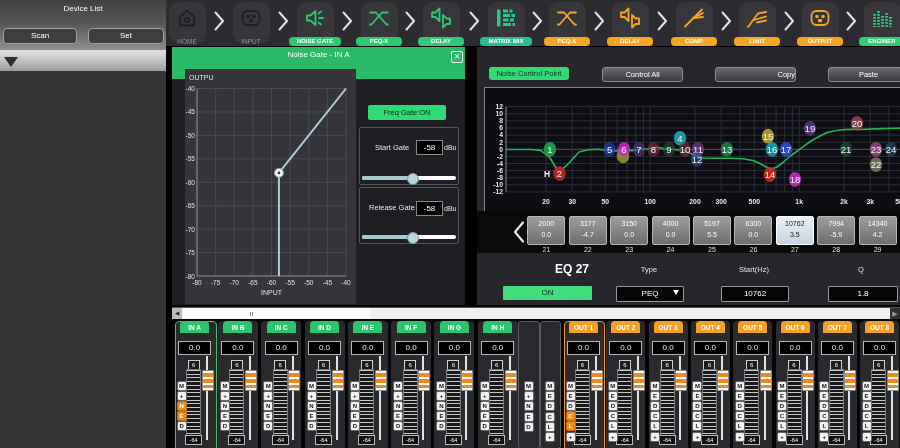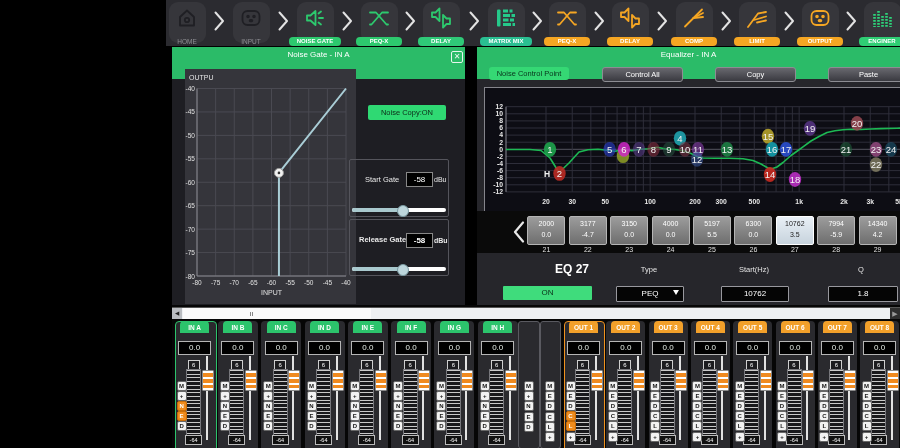--- a/index.html
+++ b/index.html
@@ -20,21 +20,21 @@
   .tb-pill{top:37px;height:9px;border-radius:4px;color:#fff;font-size:6px;font-weight:bold;
     text-align:center;line-height:9px;letter-spacing:0;}
   .tb-lbl{top:38px;color:#8e8e93;font-size:6.5px;text-align:center;}
   
   .title-bar{height:32px;background:#2bbb68;color:#fff;font-size:8px;text-align:center;line-height:16px;}
   #ngpanel{left:172px;top:47px;width:293px;height:258px;background:#1e1e23;}
   #eqpanel{left:477px;top:47px;width:423px;height:258px;background:#26262b;}
   #ng-graph{left:13px;top:21.5px;width:171px;height:235px;background:#35353b;}
   .small{font-size:6.5px;color:#dcdcdc;}
   #ng-on{left:196px;top:58px;width:78px;height:15px;background:#2fd973;color:#0c2b18;font-size:7.5px;text-align:center;line-height:15px;border-radius:2px;}
-  .ng-group{left:177px;width:98px;border:1px solid #55555c;border-radius:2px;margin-top:32px;}
+  .ng-group{left:187px;width:98px;border:1px solid #55555c;border-radius:2px;}
   .ng-lbl{color:#e8e8e8;font-size:7.5px;}
   .ng-val{width:25px;height:13px;background:#000;border:1px solid #888;color:#fff;font-size:8px;text-align:center;line-height:13px;}
   .dbu{color:#eaeaea;font-size:7px;}
   .slider-track{height:4px;background:#fff;border-radius:2px;}
   .slider-fill{height:4px;background:#a9c9ce;border-radius:2px;}
   .slider-handle{width:10px;height:10px;background:#bdd6dc;border:1px solid #7a9aa2;border-radius:50%;}
   
   .eq-btn{top:20px;height:13px;border-radius:3px;font-size:7.5px;text-align:center;line-height:13px;}
   .eq-grey{background:linear-gradient(180deg,#68686f,#3a3a40);border:1px solid #8d8d93;color:#fff;}
   #eq-gbox{left:7px;top:40px;width:430px;height:122.5px;background:#0d0d14;border:1px solid #85858c;}
@@ -57,20 +57,28 @@
   .m64{top:129.5px;width:15px;height:8.5px;background:#111;border:1px solid #bbb;color:#fff;font-size:5.5px;text-align:center;line-height:8.5px;}
   .track{top:51px;width:2px;height:84px;background:#e2e2e2;}
   .handle{top:64.5px;width:10px;height:19px;border:1px solid #8a8a8a;border-radius:1px;
     background:linear-gradient(180deg,#fff 0 2px,#f08a1f 2px 6px,#fff 6px 8px,#f08a1f 8px 12px,#fff 12px 14px,#f08a1f 14px 17px,#fff 17px 19px);}
   .lbox{width:8px;height:8px;background:#f2f2f2;border:1px solid #666;border-radius:2px;color:#161616;font-size:6px;font-weight:bold;text-align:center;line-height:8px;}
   .lbox.on{background:#ef8b1c;border-color:#c96d08;color:#fff;}
 </style>
 </head>
 <body>
 <div id="screen">
+  <div class="abs" id="leftpanel">
+    <div class="abs" id="lp-head"></div>
+    <div class="abs" id="lp-title">Device List</div>
+    <div class="abs lp-btn" style="left:3px;width:72px;">Scan</div>
+    <div class="abs lp-btn" style="left:88px;width:74px;">Set</div>
+    <div class="abs" id="lp-bar"></div>
+    <div class="abs" id="lp-tri"></div>
+  </div>
 
   <div class="abs" id="toolbar">
       <div class="abs tb-btn" style="left:2.5px;">
         <svg width="24" height="24" viewBox="0 0 24 24" style="position:absolute;left:6px;top:4px;" fill="none" stroke="#1f1f24" stroke-width="1.8" stroke-linecap="round" stroke-linejoin="round">
           <path d="M5 11 L12 4.5 L19 11 L19 19.5 L5 19.5 Z"></path>
           <circle cx="12" cy="14" r="2.2"></circle>
         </svg>
       </div>
       <div class="abs tb-lbl" style="left:-3px;width:48px;">HOME</div>
       <svg class="abs" style="left:48px;top:11px;" width="11" height="20" viewBox="0 0 11 20">
@@ -250,44 +258,43 @@
           <text x="105.125" y="216" text-anchor="middle" fill="#e0e0e0" font-size="6.5" font-family="Liberation Sans">-55</text>
           <text x="123.75" y="216" text-anchor="middle" fill="#e0e0e0" font-size="6.5" font-family="Liberation Sans">-50</text>
           <text x="142.375" y="216" text-anchor="middle" fill="#e0e0e0" font-size="6.5" font-family="Liberation Sans">-45</text>
           <text x="161" y="216" text-anchor="middle" fill="#e0e0e0" font-size="6.5" font-family="Liberation Sans">-40</text>
           <text x="86.5" y="226" text-anchor="middle" fill="#e0e0e0" font-size="7" font-family="Liberation Sans">INPUT</text>
           <path d="M93.95 207 L93.95 103.875 L161 19.5" stroke="#a9cdd6" stroke-width="2" fill="none"></path>
           <circle cx="93.95" cy="103.875" r="4.5" fill="#f2f2f2" stroke="#999"></circle>
           <circle cx="93.95" cy="103.875" r="1.3" fill="#333"></circle>
         </svg>
     </div>
-    <div class="abs" id="ng-on">Noise Copy:ON</div>
+    <div class="abs" id="ng-on">Freq Gate:ON</div>
     <div class="abs ng-group" style="top:80px;height:55.5px;">
       <div class="abs ng-lbl" style="left:15px;top:14.5px;">Start Gate</div>
       <div class="abs ng-val" style="left:56px;top:12px;">-58</div>
       <div class="abs dbu" style="left:84px;top:16px;">dBu</div>
       <div class="abs slider-track" style="left:2px;top:48px;width:94px;"></div>
       <div class="abs slider-fill" style="left:2px;top:48px;width:51px;"></div>
       <div class="abs slider-handle" style="left:47px;top:45px;"></div>
     </div>
-    <div class="abs ng-group" style="top:139.5px;height:55px;font-weight:bold;">
+    <div class="abs ng-group" style="top:139.5px;height:55px;">
       <div class="abs ng-lbl" style="left:9px;top:15px;">Release Gate</div>
       <div class="abs ng-val" style="left:56px;top:13px;">-58</div>
       <div class="abs dbu" style="left:84px;top:17px;">dBu</div>
       <div class="abs slider-track" style="left:2px;top:47.5px;width:94px;"></div>
       <div class="abs slider-fill" style="left:2px;top:47.5px;width:51px;"></div>
       <div class="abs slider-handle" style="left:47px;top:44.5px;"></div>
     </div>
   </div>
 
   <div class="abs" id="eqpanel">
-    <div class="title-bar">Equalizer - IN A</div>
     <div class="abs eq-btn" style="left:12px;width:80px;background:#35d874;color:#09341c;">Noise Control Point</div>
     <div class="abs eq-btn eq-grey" style="left:125px;width:79px;">Control All</div>
-    <div class="abs eq-btn eq-grey" style="left:238px;width:79px;">Copy</div>
+    <div class="abs eq-btn eq-grey" style="left:238px;width:79px;text-align:right;">Copy</div>
     <div class="abs eq-btn eq-grey" style="left:351px;width:79px;">Paste</div>
     <div class="abs" id="eq-gbox">
       <svg class="abs" style="left:0;top:0;" width="428" height="121" viewBox="0 0 428 121">
           <line x1="21" y1="103.89999999999999" x2="428" y2="103.89999999999999" stroke="#2e2e3a" stroke-width="1"></line>
           <line x1="21" y1="96.8" x2="428" y2="96.8" stroke="#2e2e3a" stroke-width="1"></line>
           <line x1="21" y1="89.69999999999999" x2="428" y2="89.69999999999999" stroke="#2e2e3a" stroke-width="1"></line>
           <line x1="21" y1="82.6" x2="428" y2="82.6" stroke="#2e2e3a" stroke-width="1"></line>
           <line x1="21" y1="75.5" x2="428" y2="75.5" stroke="#2e2e3a" stroke-width="1"></line>
           <line x1="21" y1="68.39999999999999" x2="428" y2="68.39999999999999" stroke="#2e2e3a" stroke-width="1"></line>
           <line x1="21" y1="61.3" x2="428" y2="61.3" stroke="#55555f" stroke-width="1"></line>

